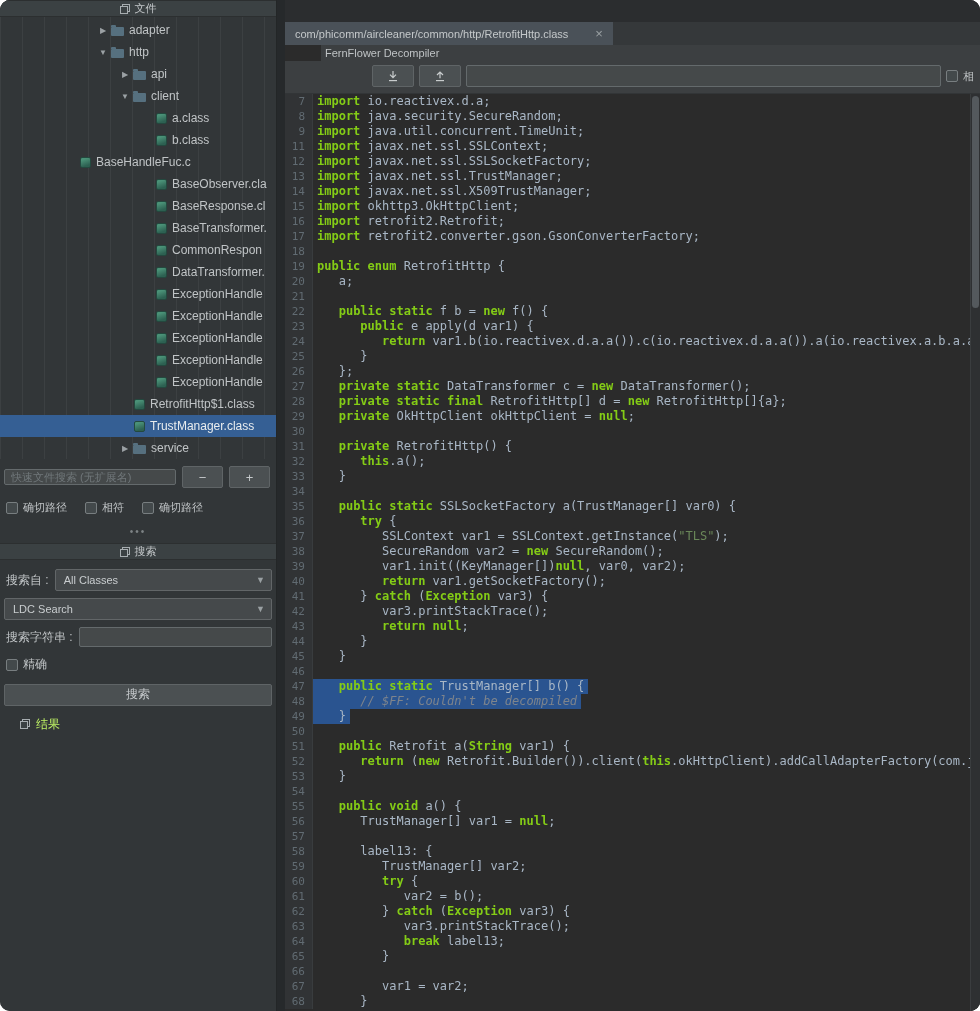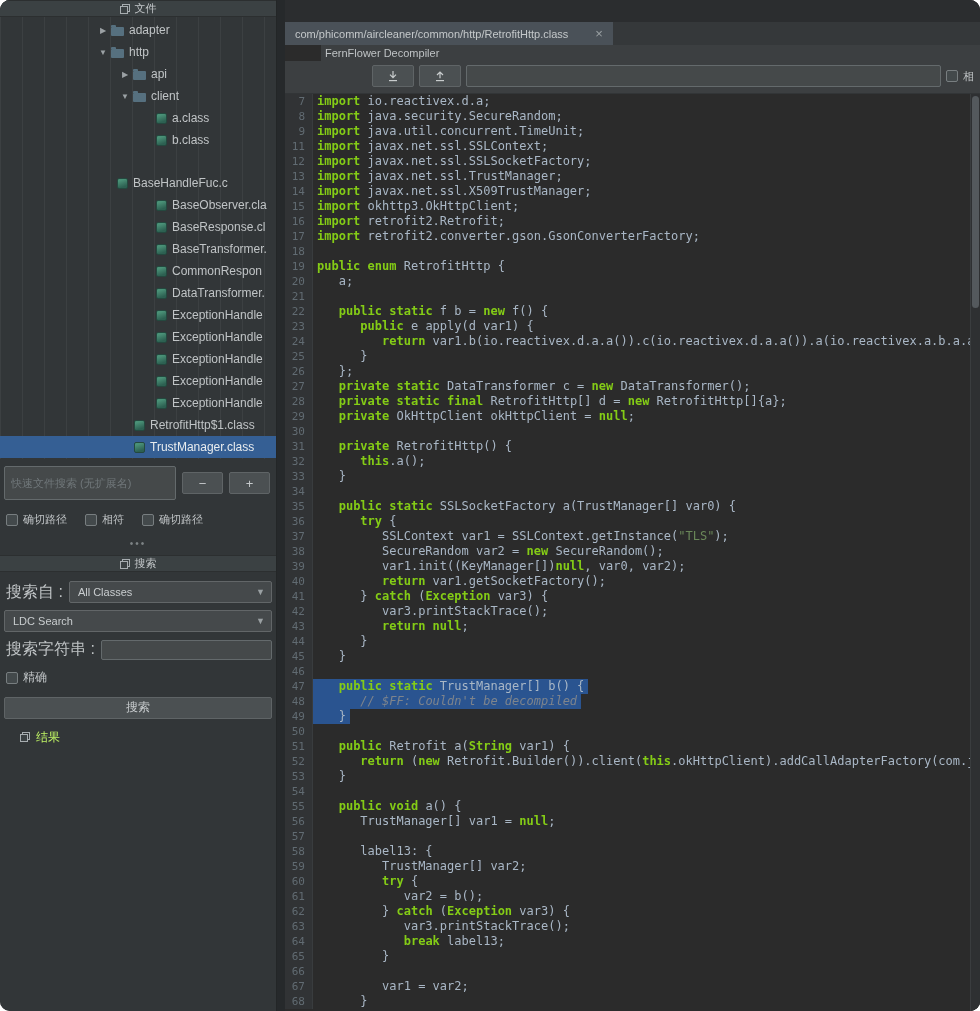--- a/index.html
+++ b/index.html
@@ -21,33 +21,33 @@
     background-image:repeating-linear-gradient(to right,rgba(255,255,255,0.05) 0,rgba(255,255,255,0.05) 1px,transparent 1px,transparent 22px);}
   .trow{height:22px;display:flex;align-items:center;white-space:nowrap;cursor:default;color:#c0c4c6;}
   .trow.tsel{background:#355f94;color:#e8ecee;}
   .arrow{width:14px;flex:none;font-size:8px;color:#9ba1a4;text-align:center;}
   .ic-folder{width:13px;height:9px;flex:none;background:#56707f;border-radius:1px;position:relative;margin:2px 5px 0 1px;}
   .ic-folder::before{content:"";position:absolute;top:-2px;left:0;width:5px;height:2px;background:#56707f;border-radius:1px 1px 0 0;}
   .ic-class{width:11px;height:11px;flex:none;border-radius:2px;margin:0 5px 0 2px;
     background:linear-gradient(160deg,#4a9177 20%,#2d6152 80%);border:1px solid #24493f;}
   .tlabel{overflow:hidden;}
   .quick-row{display:flex;align-items:center;gap:6px;padding:7px 4px 5px 4px;flex:none;}
-  .tin{height:34px;background:#45494a;border:1px solid #646a6c;border-radius:2px;color:#cfd3d5;
+  .tin{height:16px;background:#45494a;border:1px solid #646a6c;border-radius:2px;color:#cfd3d5;
     padding:0 6px;font-size:11px;outline:none;font-family:inherit;}
   .tin::placeholder{color:#70777a;}
   .quick-row .tin{width:172px;flex:none;}
   .sqbtn{width:41px;height:22px;flex:none;background:#4b5052;border:1px solid #5f6466;border-radius:2px;
     color:#c6cacc;font-size:13px;line-height:1;cursor:pointer;padding:0;}
   .chk-row{display:flex;align-items:center;gap:18px;padding:7px 6px;flex:none;font-size:11px;}
   .chk{display:inline-flex;align-items:center;gap:5px;cursor:pointer;color:#bfc3c5;}
   .cb{width:12px;height:12px;flex:none;background:#43494b;border:1px solid #787e80;border-radius:2px;}
   .dots{text-align:center;color:#7d8385;font-size:10px;letter-spacing:2px;padding:4px 0 6px 0;flex:none;cursor:row-resize;}
   .form{padding:2px 0;flex:none;}
   .frow{display:flex;align-items:center;padding:7px 4px 0 6px;gap:6px;}
-  .flabel{flex:none;color:#bfc3c5;font-size:16px;}
+  .flabel{flex:none;color:#bfc3c5;font-size:12px;}
   .select{height:22px;background:#45494b;border:1px solid #626668;border-radius:2px;display:flex;align-items:center;
     padding:0 6px 0 8px;color:#c9cdcf;font-size:11px;flex:1;justify-content:space-between;cursor:pointer;}
   .select.wide{margin:7px 4px 0 4px;flex:none;display:flex;}
   .darr{color:#9aa0a3;font-size:9px;margin-left:6px;}
   .frow .tin.small{flex:1;height:20px;}
   .exact-row{padding:9px 6px 0 6px;}
   .search-btn{display:block;width:calc(100% - 8px);margin:10px 4px 0 4px;height:22px;background:#4b5052;
     border:1px solid #5f6466;border-radius:2px;color:#c6cacc;font-size:12px;cursor:pointer;font-family:inherit;}
   .result-row{display:flex;align-items:center;gap:6px;padding:10px 0 0 20px;color:#bef264;font-size:12px;}
   
@@ -118,21 +118,21 @@
         <div class="trow" style="padding-left: 140px;">
           <span class="arrow"></span>
           <span class="ic-class"></span>
           <span class="tlabel">a.class</span>
         </div>
         <div class="trow" style="padding-left: 140px;">
           <span class="arrow"></span>
           <span class="ic-class"></span>
           <span class="tlabel">b.class</span>
         </div>
-        <div class="trow" style="padding-left: 101px; margin-top: 21px;">
+        <div class="trow" style="padding-left: 64px;">
           <span class="arrow"></span>
           <span class="ic-class"></span>
           <span class="tlabel">BaseHandleFuc.c</span>
         </div>
         <div class="trow" style="padding-left: 140px;">
           <span class="arrow"></span>
           <span class="ic-class"></span>
           <span class="tlabel">BaseObserver.cla</span>
         </div>
         <div class="trow" style="padding-left: 140px;">

